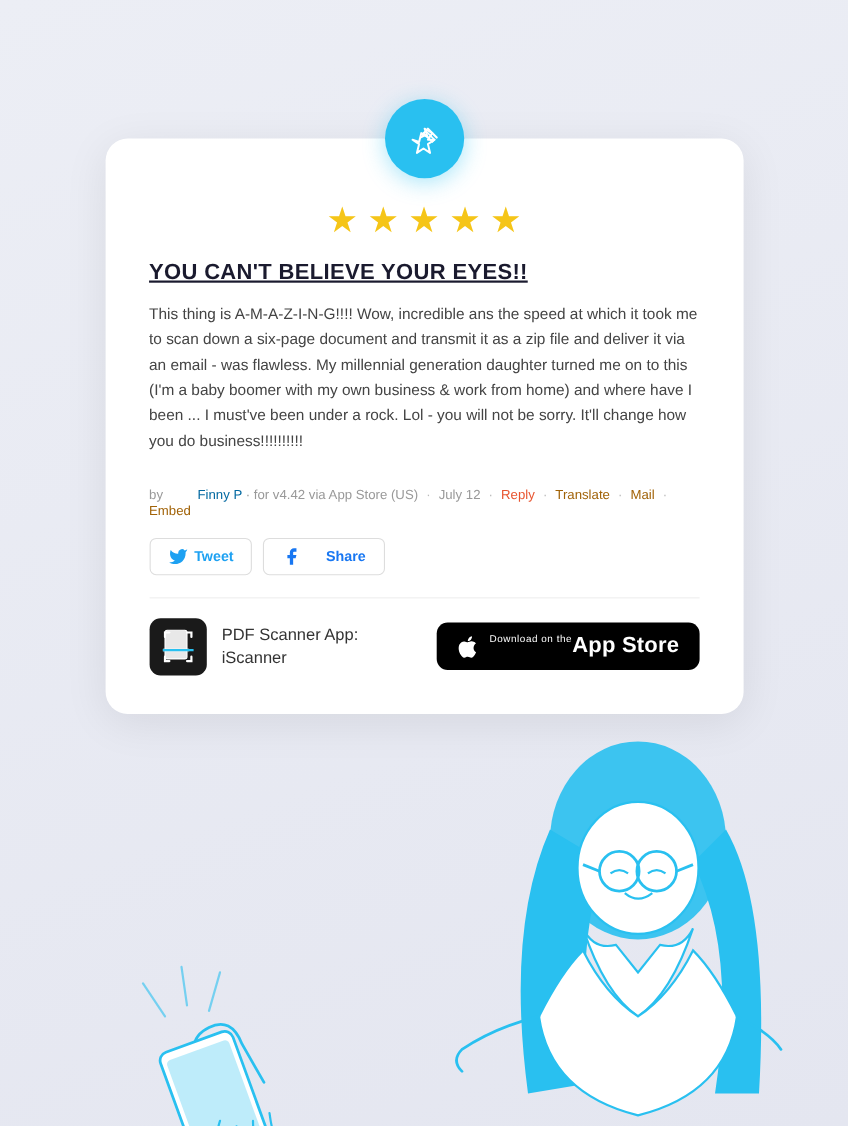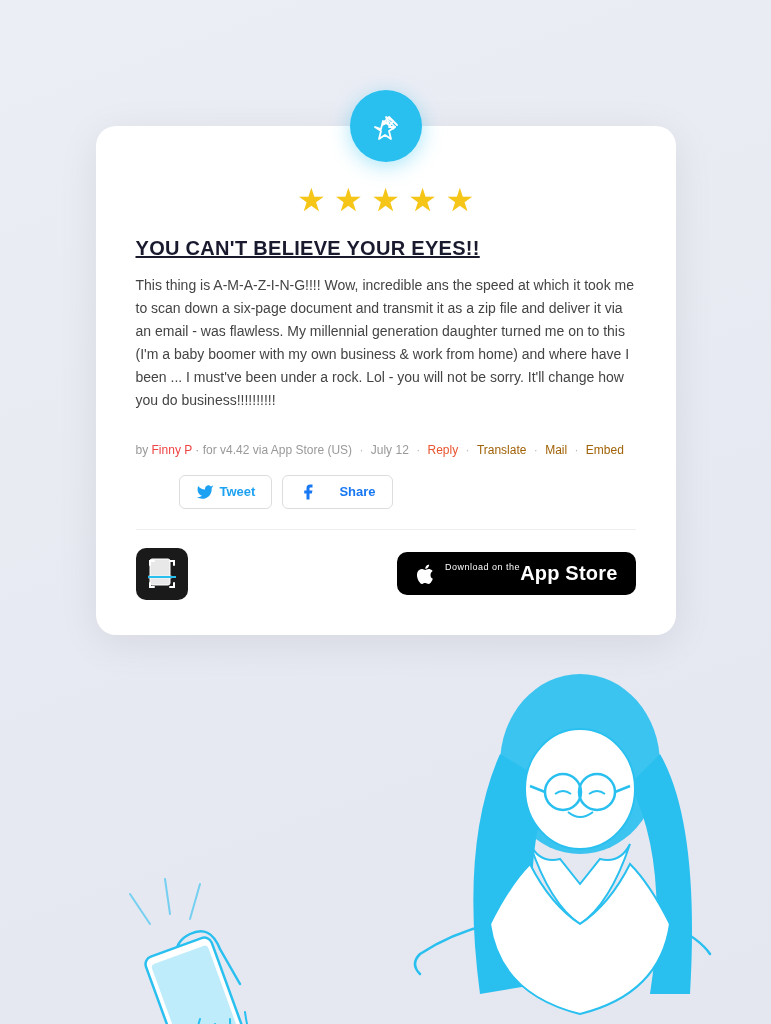--- a/index.html
+++ b/index.html
@@ -88,22 +88,23 @@
       margin-bottom: 30px;
     }
 
     .review-meta {
       font-size: 12px;
       color: #999;
       margin-bottom: 18px;
     }
 
     .review-meta .author-link {
-      color: #ef4444;
+      color: #0369a1;
       text-decoration: none;
+      margin-left: 28px;
     }
 
     .review-meta .action-link {
       color: #e8542f;
       text-decoration: none;
     }
 
     .review-meta .meta-link {
       color: #a16207;
       text-decoration: none;
@@ -111,21 +112,20 @@
 
     .review-meta .separator {
       margin: 0 4px;
       color: #bbb;
     }
 
     .social-buttons {
       display: flex;
       gap: 10px;
       margin-bottom: 20px;
-      margin-left: 43px;
     }
 
     .btn-tweet {
       display: flex;
       align-items: center;
       gap: 6px;
       background: white;
       border: 1.5px solid #ddd;
       border-radius: 6px;
       padding: 7px 16px;
@@ -306,20 +306,24 @@
               <rect x="5" y="2" width="20" height="26" rx="2" stroke="white" stroke-width="1" fill="none"></rect>
 
               <rect x="3" y="18" width="24" height="4" rx="1" fill="white" opacity="0.3"></rect>
               <path d="M5 26 L5 30 L9 30" stroke="white" stroke-width="2" stroke-linecap="round" fill="none"></path>
               <path d="M29 26 L29 30 L25 30" stroke="white" stroke-width="2" stroke-linecap="round" fill="none"></path>
               <path d="M5 8 L5 4 L9 4" stroke="white" stroke-width="2" stroke-linecap="round" fill="none"></path>
               <path d="M29 8 L29 4 L25 4" stroke="white" stroke-width="2" stroke-linecap="round" fill="none"></path>
               <line x1="3" y1="20" x2="31" y2="20" stroke="#29c0f0" stroke-width="2"></line>
             </svg>
           </div>
+          <div class="app-name">
+            <div>PDF Scanner App:</div>
+            <div>iScanner</div>
+          </div>
         </div>
         <a class="app-store-btn" href="#">
 
           <svg width="22" height="22" viewBox="0 0 22 22" fill="white">
             <path d="M15.5 11.8c0-2.5 2.1-3.7 2.2-3.8-1.2-1.7-3-1.9-3.7-2-1.6-.2-3 .9-3.8.9-.8 0-2-.9-3.3-.8-1.7.1-3.2 1-4.1 2.5-1.7 3-.5 7.5 1.2 9.9.8 1.2 1.8 2.5 3.1 2.4 1.2-.1 1.7-.8 3.2-.8 1.5 0 1.9.8 3.2.8 1.3 0 2.2-1.2 3-2.4.9-1.3 1.3-2.6 1.3-2.7-.1 0-2.3-.9-2.3-3.5zM13.1 4.5c.7-.8 1.1-1.9 1-3-.9.1-2.1.6-2.8 1.4-.6.7-1.1 1.8-1 2.9 1 .1 2-.4 2.8-1.3z"></path>
           </svg>
           <div class="app-store-text-group">
             <span class="app-store-small">Download on the</span>
             <span class="app-store-large">App Store</span>
           </div>

